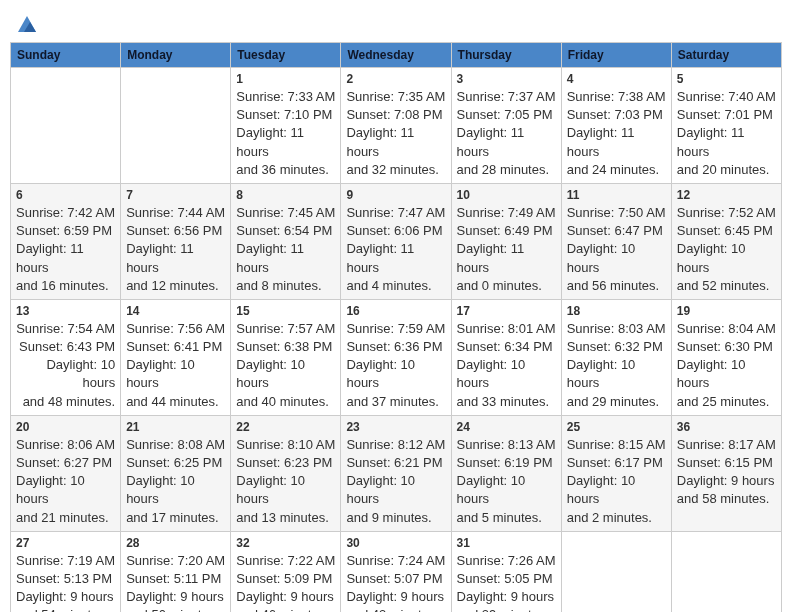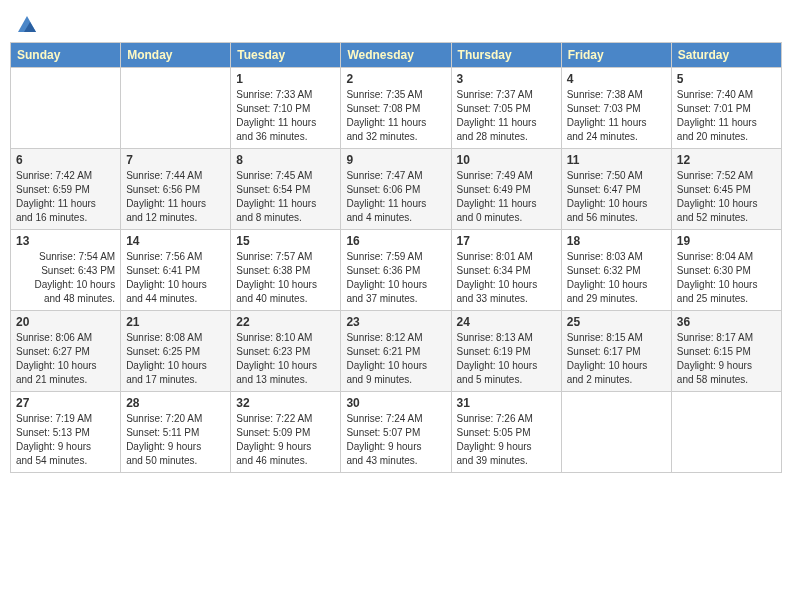--- a/index.html
+++ b/index.html
@@ -54,21 +54,21 @@
     .location-title {
       font-size: 15px;
       color: #555;
     }
     table {
       width: 100%;
       border-collapse: collapse;
     }
     thead th {
       background-color: #4a86c8;
-      color: #fef9c3;
+      color: #0f172a;
       font-size: 12px;
       font-weight: bold;
       padding: 5px 6px;
       text-align: left;
       border: 1px solid #ccc;
     }
     tbody td {
       border: 1px solid #ccc;
       vertical-align: top;
       padding: 4px 5px;
@@ -76,21 +76,21 @@
       min-height: 80px;
     }
     .day-number {
       font-size: 12px;
       font-weight: bold;
       color: #333;
       display: block;
       margin-bottom: 2px;
     }
     .day-info {
-      font-size: 10px;
+      font-size: 13px;
       color: #333;
       line-height: 1.4;
     }
     .empty-cell {
       background: #f9f9f9;
     }
     tbody tr:nth-child(odd) td {
       background-color: #fff;
     }
     tbody tr:nth-child(even) td {

